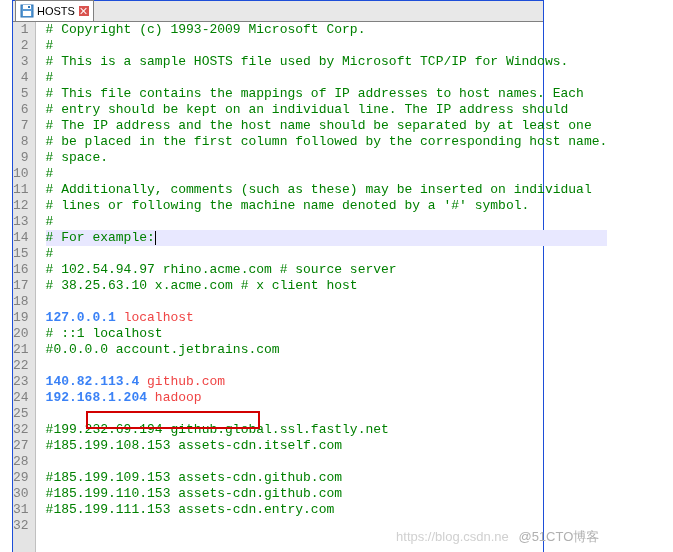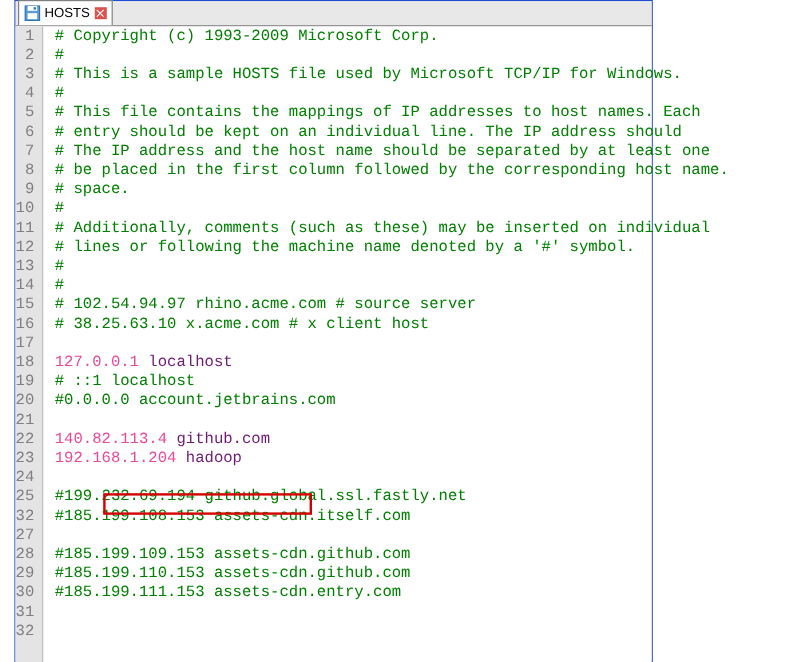--- a/index.html
+++ b/index.html
@@ -10,22 +10,22 @@
 .tab-label{color:#000;font-size:11px;font-family:Arial,sans-serif;}
 .tab .close-icon{width:10px;height:10px;margin-left:4px;background:#d9534f;display:inline-block;position:relative;}
 .tab .close-icon::before,.tab .close-icon::after{content:'';position:absolute;left:4px;top:1px;width:1px;height:8px;background:#fff;}
 .tab .close-icon::before{transform:rotate(45deg);} .tab .close-icon::after{transform:rotate(-45deg);}
 .code-area{display:flex;height:calc(100% - 20px);background:#fff;position:relative;}
 .gutter{width:42px;background:#e4e4e4;border-right:1px solid #c0c0c0;text-align:right;padding-right:6px;box-sizing:border-box;color:#808080;font-family:"Courier New",monospace;}
 .gutter div{height:16px;line-height:16px;}
 .lines{flex:1;padding-left:10px;position:relative;}
 .line{height:16px;line-height:16px;white-space:pre;}
 .c{color:#008000;}
-.ip{color:#ec4899;}
-.hn{color:#701a75;text-align:right;}
+.ip{color:#3b82f6;font-weight:bold;}
+.hn{color:#ef4444;text-align:right;}
 .cursor-line{background:#e8e8ff;}
 .cursor{display:inline-block;width:0;height:14px;border-left:1px solid #000;vertical-align:middle;}
 .hl-box{position:absolute;border:2px solid #d20000;left:50px;top:389px;width:170px;height:14px;pointer-events:none;}
 .wm{position:absolute;right:8px;bottom:6px;color:#d0d0d0;font-family:Arial,sans-serif;font-size:13px;pointer-events:none;}
 </style>
 </head>
 <body>
 
 <div class="editor">
   <div class="tabbar">
@@ -82,33 +82,38 @@
         <div class="line"><span class="c">#</span></div>
         <div class="line"><span class="c"># This file contains the mappings of IP addresses to host names. Each</span></div>
         <div class="line"><span class="c"># entry should be kept on an individual line. The IP address should</span></div>
         <div class="line"><span class="c"># The IP address and the host name should be separated by at least one</span></div>
         <div class="line"><span class="c"># be placed in the first column followed by the corresponding host name.</span></div>
         <div class="line"><span class="c"># space.</span></div>
         <div class="line"><span class="c">#</span></div>
         <div class="line"><span class="c"># Additionally, comments (such as these) may be inserted on individual</span></div>
         <div class="line"><span class="c"># lines or following the machine name denoted by a '#' symbol.</span></div>
         <div class="line"><span class="c">#</span></div>
+        <div class="line cursor-line"><span class="c"># For example:</span><span class="cursor"></span></div>
         <div class="line"><span class="c">#</span></div>
         <div class="line"><span class="c"># 102.54.94.97 rhino.acme.com # source server</span></div>
         <div class="line"><span class="c"># 38.25.63.10 x.acme.com # x client host</span></div>
         <div class="line"></div>
         <div class="line"><span class="ip">127.0.0.1</span><span class="hn"> localhost</span></div>
         <div class="line"><span class="c"># ::1 localhost</span></div>
         <div class="line"><span class="c">#0.0.0.0 account.jetbrains.com</span></div>
         <div class="line"></div>
         <div class="line"><span class="ip">140.82.113.4</span><span class="hn"> github.com</span></div>
         <div class="line"><span class="ip">192.168.1.204</span><span class="hn"> hadoop</span></div>
         <div class="line"></div>
         <div class="line"><span class="c">#199.232.69.194 github.global.ssl.fastly.net</span></div>
         <div class="line"><span class="c">#185.199.108.153 assets-cdn.itself.com</span></div>
         <div class="line"></div>
         <div class="line"><span class="c">#185.199.109.153 assets-cdn.github.com</span></div>
         <div class="line"><span class="c">#185.199.110.153 assets-cdn.github.com</span></div>
         <div class="line"><span class="c">#185.199.111.153 assets-cdn.entry.com</span></div>
         <div class="hl-box"></div>
+      <div class="wm">
+        <span>https://blog.csdn.ne</span>
+        <span style="color:#b0b0b0;margin-left:6px;">@51CTO博客</span>
+      </div>
     </div>
   </div>
 </div>
 
 </body></html>

